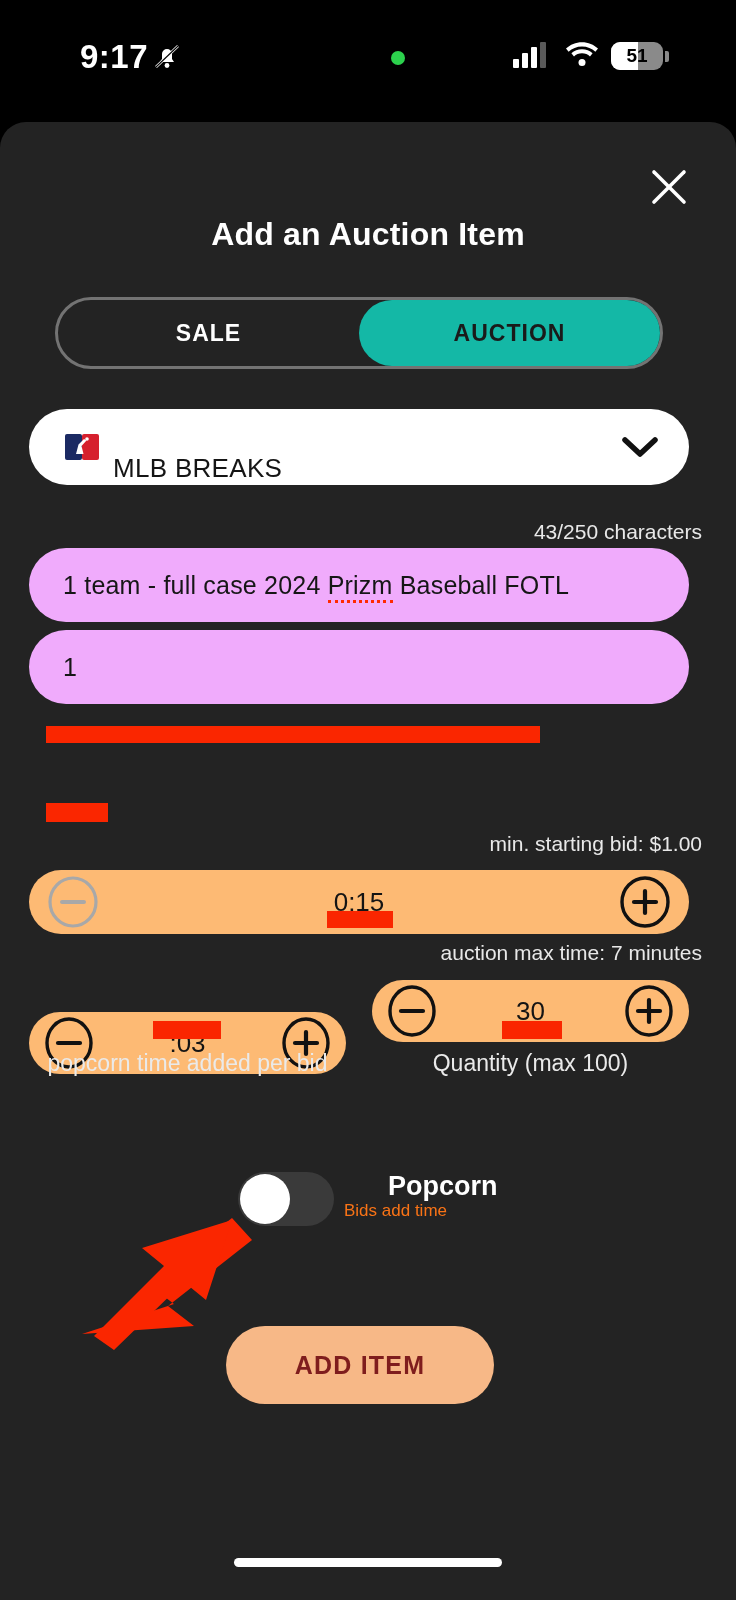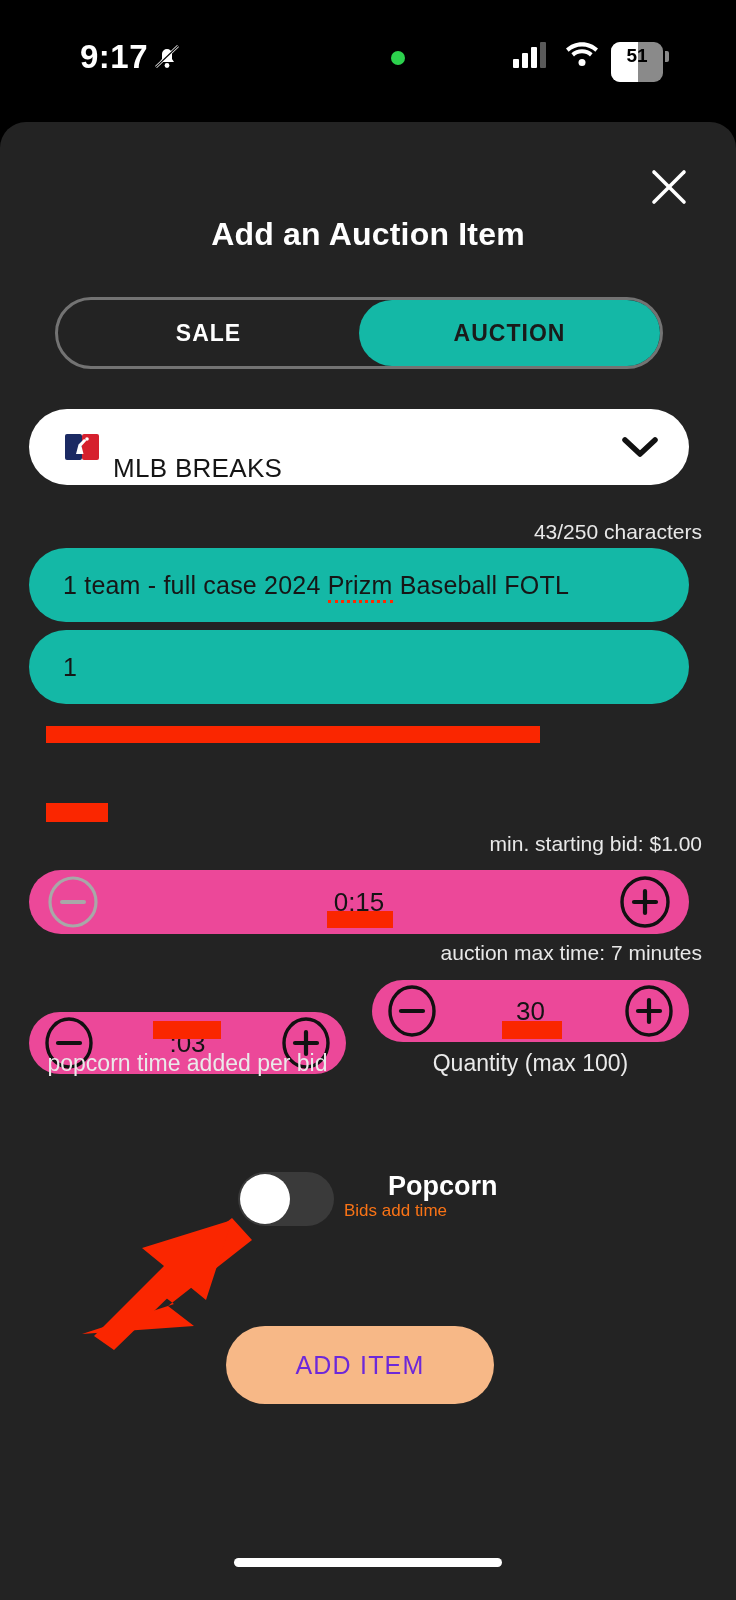--- a/index.html
+++ b/index.html
@@ -46,21 +46,21 @@
   #signal-icon i:nth-child(1){ left:0;  height: 9px;  background:#fff; }
   #signal-icon i:nth-child(2){ left:9px; height: 15px; background:#fff; }
   #signal-icon i:nth-child(3){ left:18px;height: 21px; background:#fff; }
   #signal-icon i:nth-child(4){ left:27px;height: 26px; background:#5a5a5a; }
   #wifi-icon {
     position: absolute; left: 565px; top: 40px;
     width: 34px; height: 28px;
   }
   #battery {
     position: absolute; left: 611px; top: 42px;
-    width: 52px; height: 40px;
+    width: 52px; height: 28px;
     border-radius: 9px; background: #8a8a8a;
     overflow: hidden;
   }
   #battery-fill {
     position: absolute; left: 0; top: 0; bottom: 0;
     width: 51%; background: #fff;
   }
   #battery-pct {
     position: absolute; left: 0; right: 0; top: 3px;
     text-align: center; color: #000;
@@ -131,21 +131,21 @@
   
   #char-counter {
     position: absolute; right: 34px; top: 398px;
     color: #e8e8e8; font-size: 21px;
   }
 
   
   .text-field {
     position: absolute; left: 29px;
     width: 660px; height: 74px;
-    background: #14b8a6; border-radius: 37px;
+    background: #f0abfc; border-radius: 37px;
     display: flex; align-items: center;
     padding: 0 34px;
     cursor: text;
   }
   #title-field { top: 426px; }
   #price-field { top: 508px; }
   .field-value {
     color: #161616; font-size: 25px; letter-spacing: 0.2px;
     white-space: nowrap;
   }
@@ -165,21 +165,21 @@
   .hint {
     position: absolute; right: 34px;
     color: #e8e8e8; font-size: 21px;
   }
   #hint-min-bid { top: 710px; }
   #hint-max-time { top: 819px; }
 
   
   .stepper {
     position: absolute;
-    background: #ec4899; border-radius: 38px;
+    background: #fdba74; border-radius: 38px;
     display: flex; align-items: center; justify-content: space-between;
   }
   #duration-stepper { left: 29px; top: 748px; width: 660px; height: 64px; padding: 0 18px; }
   #popcorn-stepper  { left: 29px; top: 858px; width: 317px; height: 62px; padding: 0 14px; margin-top: 32px; }
   #quantity-stepper { left: 372px; top: 858px; width: 317px; height: 62px; padding: 0 14px; }
 
   .step-btn {
     width: 52px; height: 52px; flex: 0 0 auto;
     cursor: pointer;
   }
@@ -222,21 +222,21 @@
     width: 180px; height: 140px;
     pointer-events: none;
   }
 
   
   #add-item-button {
     position: absolute; left: 226px; top: 1204px;
     width: 268px; height: 78px;
     background: #f7b887; border-radius: 39px;
     display: flex; align-items: center; justify-content: center;
-    color: #6d28d9; font-size: 25px; font-weight: 400;
+    color: #7f1d1d; font-size: 25px; font-weight: 700;
     letter-spacing: 1.2px;
     cursor: pointer;
   }
 
   
   #home-indicator {
     position: absolute; left: 50%; top: 1558px;
     transform: translateX(-50%);
     width: 268px; height: 9px;
     background: #fff; border-radius: 5px;

